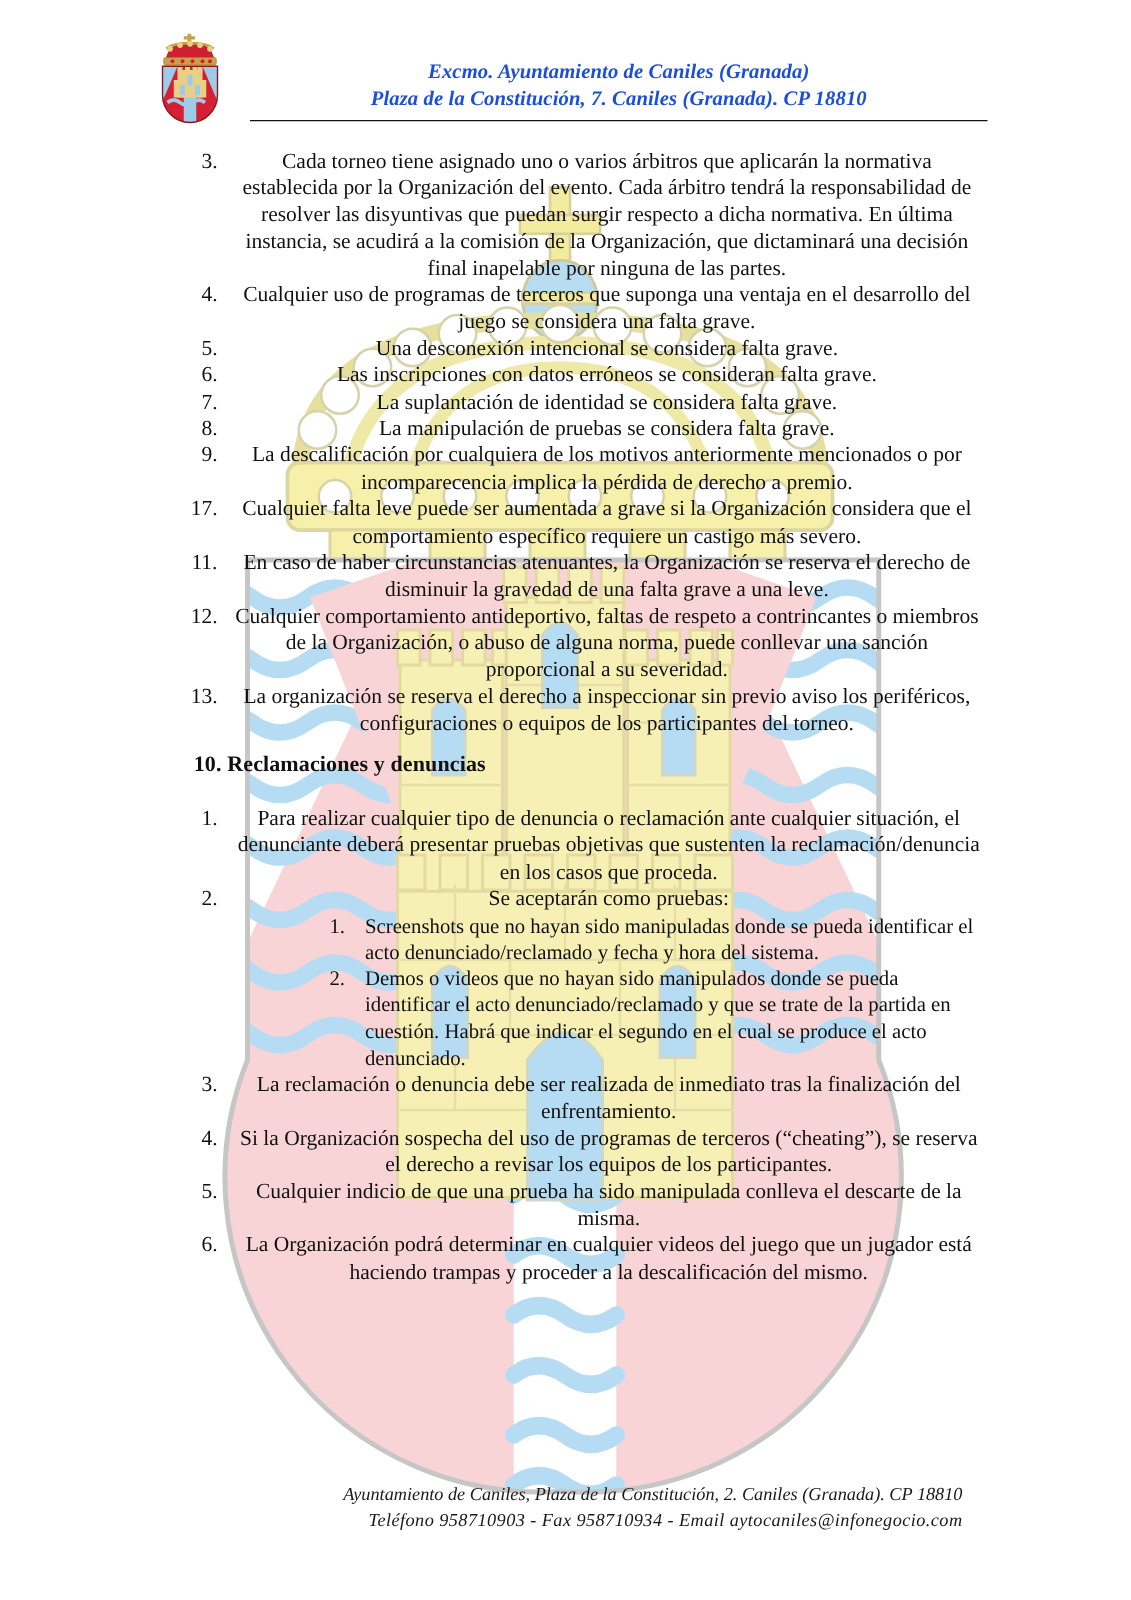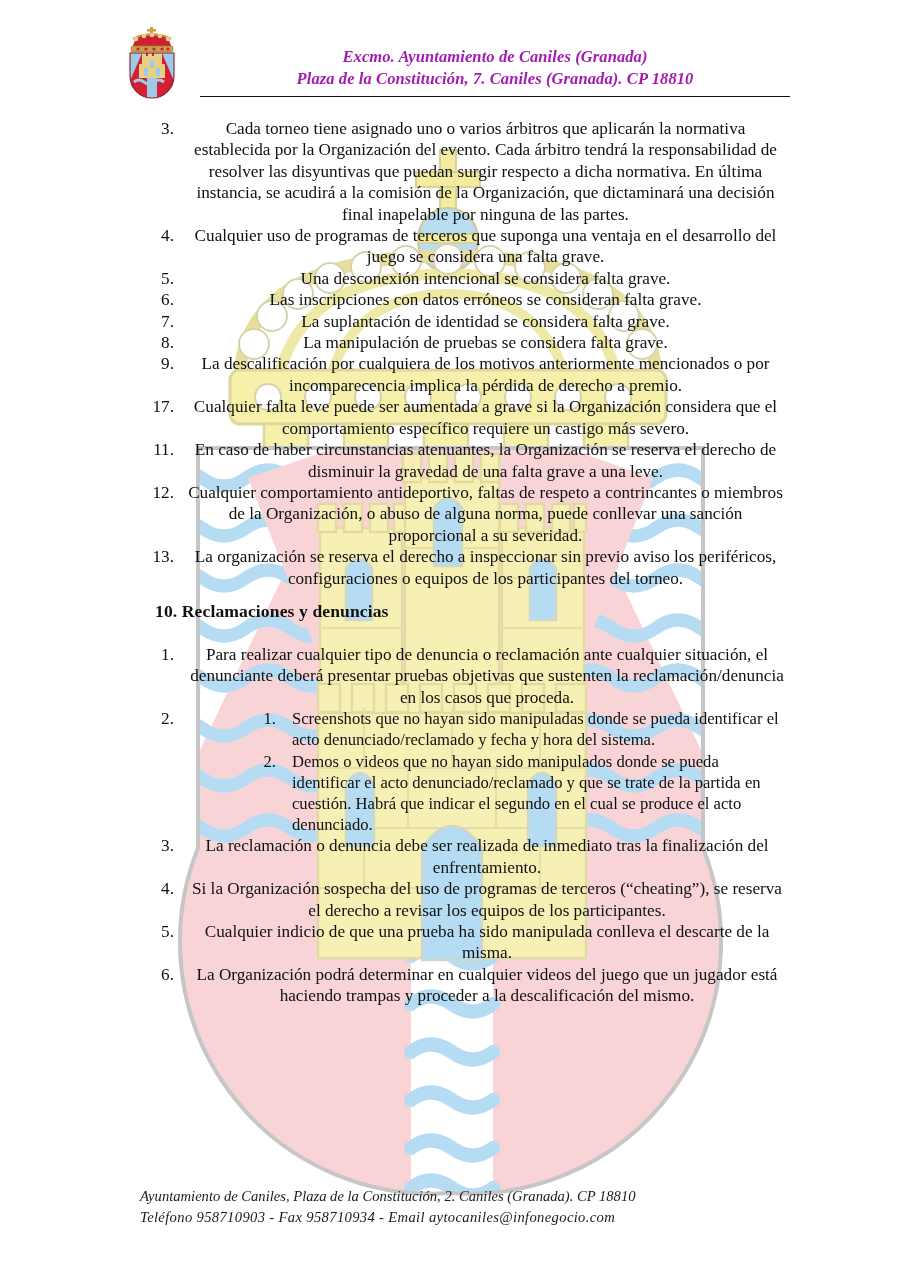--- a/index.html
+++ b/index.html
@@ -32,21 +32,21 @@
     position:absolute;left:120px;top:26px;width:64px;height:78px;
   }
   .crest-small svg{display:block;width:100%;height:100%;}
   .header-text{
     position:absolute;left:200px;top:46px;width:590px;
     text-align:center;
     font-family:"Liberation Serif","DejaVu Serif",serif;
     font-weight:bold;font-style:italic;
     font-size:16.5px;line-height:22px;
     letter-spacing:.1px;
-    color:#a21caf;
+    color:#1d4ed8;
   }
   .header-rule{
     position:absolute;left:200px;top:96px;width:590px;height:0;
     border-top:1.6px solid #111;
   }
 
   
   .body{
     position:absolute;left:0;top:108px;width:905px;z-index:2;
   }
@@ -90,21 +90,21 @@
   }
   li.subitem > .num{
     position:absolute;left:0;top:0;width:32px;text-align:right;
     font-size:16.6px;line-height:21.2px;
   }
   li.subitem > .txt{display:block;}
 
   
   .footer{
     position:absolute;left:140px;top:1186px;width:630px;z-index:3;
-    text-align:left;
+    text-align:right;
     font-family:"Liberation Serif","DejaVu Serif",serif;
     font-style:italic;
     font-size:14.6px;line-height:21px;
     color:#1a1a1a;
   }
   .footer .l2{letter-spacing:.35px;}
 </style>
 </head>
 <body>
 
@@ -385,20 +385,21 @@
 
     <div class="heading">10. Reclamaciones y denuncias</div>
 
     <ol class="lvl1 block-b">
       <li class="item">
         <span class="num">1.</span>
         <span class="txt">Para realizar cualquier tipo de denuncia o reclamación ante cualquier situación, el denunciante deberá presentar pruebas objetivas que sustenten la reclamación/denuncia en los casos que proceda.</span>
       </li>
       <li class="item">
         <span class="num">2.</span>
+        <span class="txt">Se aceptarán como pruebas:</span>
         <ol class="lvl2">
           <li class="subitem">
             <span class="num">1.</span>
             <span class="txt">Screenshots que no hayan sido manipuladas donde se pueda identificar el acto denunciado/reclamado y fecha y hora del sistema.</span>
           </li>
           <li class="subitem">
             <span class="num">2.</span>
             <span class="txt">Demos o videos que no hayan sido manipulados donde se pueda identificar el acto denunciado/reclamado y que se trate de la partida en cuestión. Habrá que indicar el segundo en el cual se produce el acto denunciado.</span>
           </li>
         </ol>

